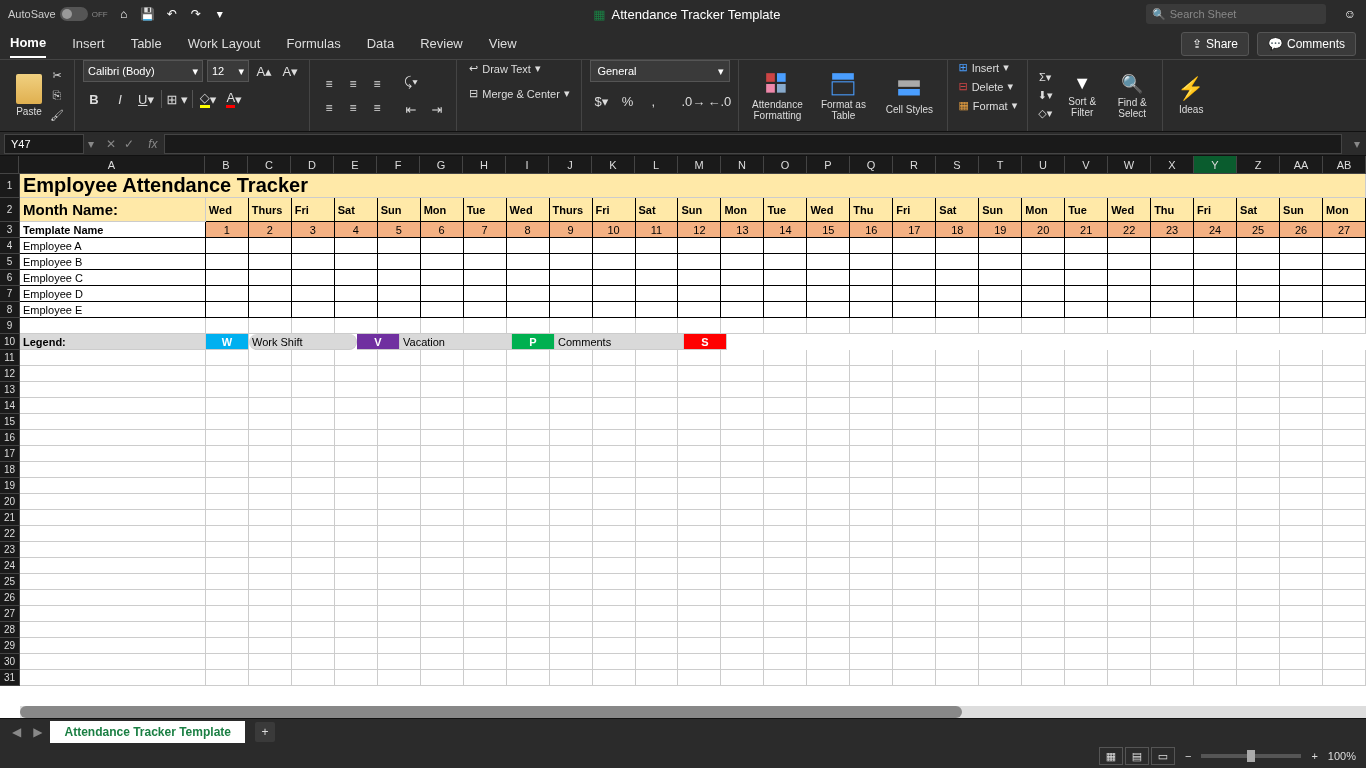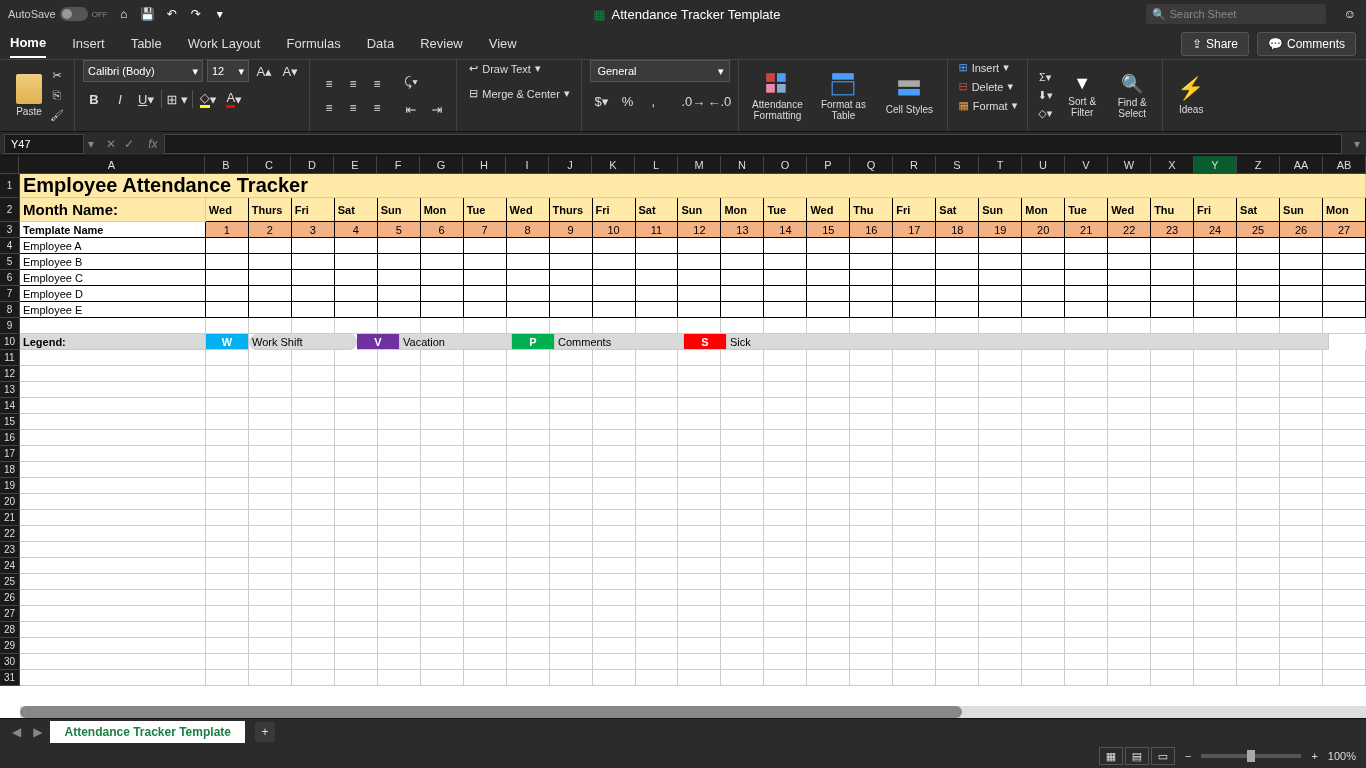--- a/index.html
+++ b/index.html
@@ -569,21 +569,20 @@
       <div class="row">
         <div class="rowhdr">10</div>
         <div class="cell legend-row" style="width: 186px;">Legend:</div>
         <div class="cell legend-row lg-w" style="width: 43px;">W</div>
         <div class="cell legend-row" style="width: 108px; font-weight: normal; border-radius: 8px;">Work Shift</div>
         <div class="cell legend-row lg-v" style="width: 43px;">V</div>
         <div class="cell legend-row" style="width: 112px; font-weight: normal;">Vacation</div>
         <div class="cell legend-row lg-p" style="width: 43px;">P</div>
         <div class="cell legend-row" style="width: 129px; font-weight: normal;">Comments</div>
         <div class="cell legend-row lg-s" style="width: 43px;">S</div>
-        <div class="cell legend-row" style="width: 602px; font-weight: normal;">Sick</div>
       </div>
       <div class="row">
         <div class="rowhdr">11</div>
         <div class="cell " style="width: 186px;"></div>
         <div class="cell " style="width: 43px;"></div>
         <div class="cell " style="width: 43px;"></div>
         <div class="cell " style="width: 43px;"></div>
         <div class="cell " style="width: 43px;"></div>
         <div class="cell " style="width: 43px;"></div>
         <div class="cell " style="width: 43px;"></div>

